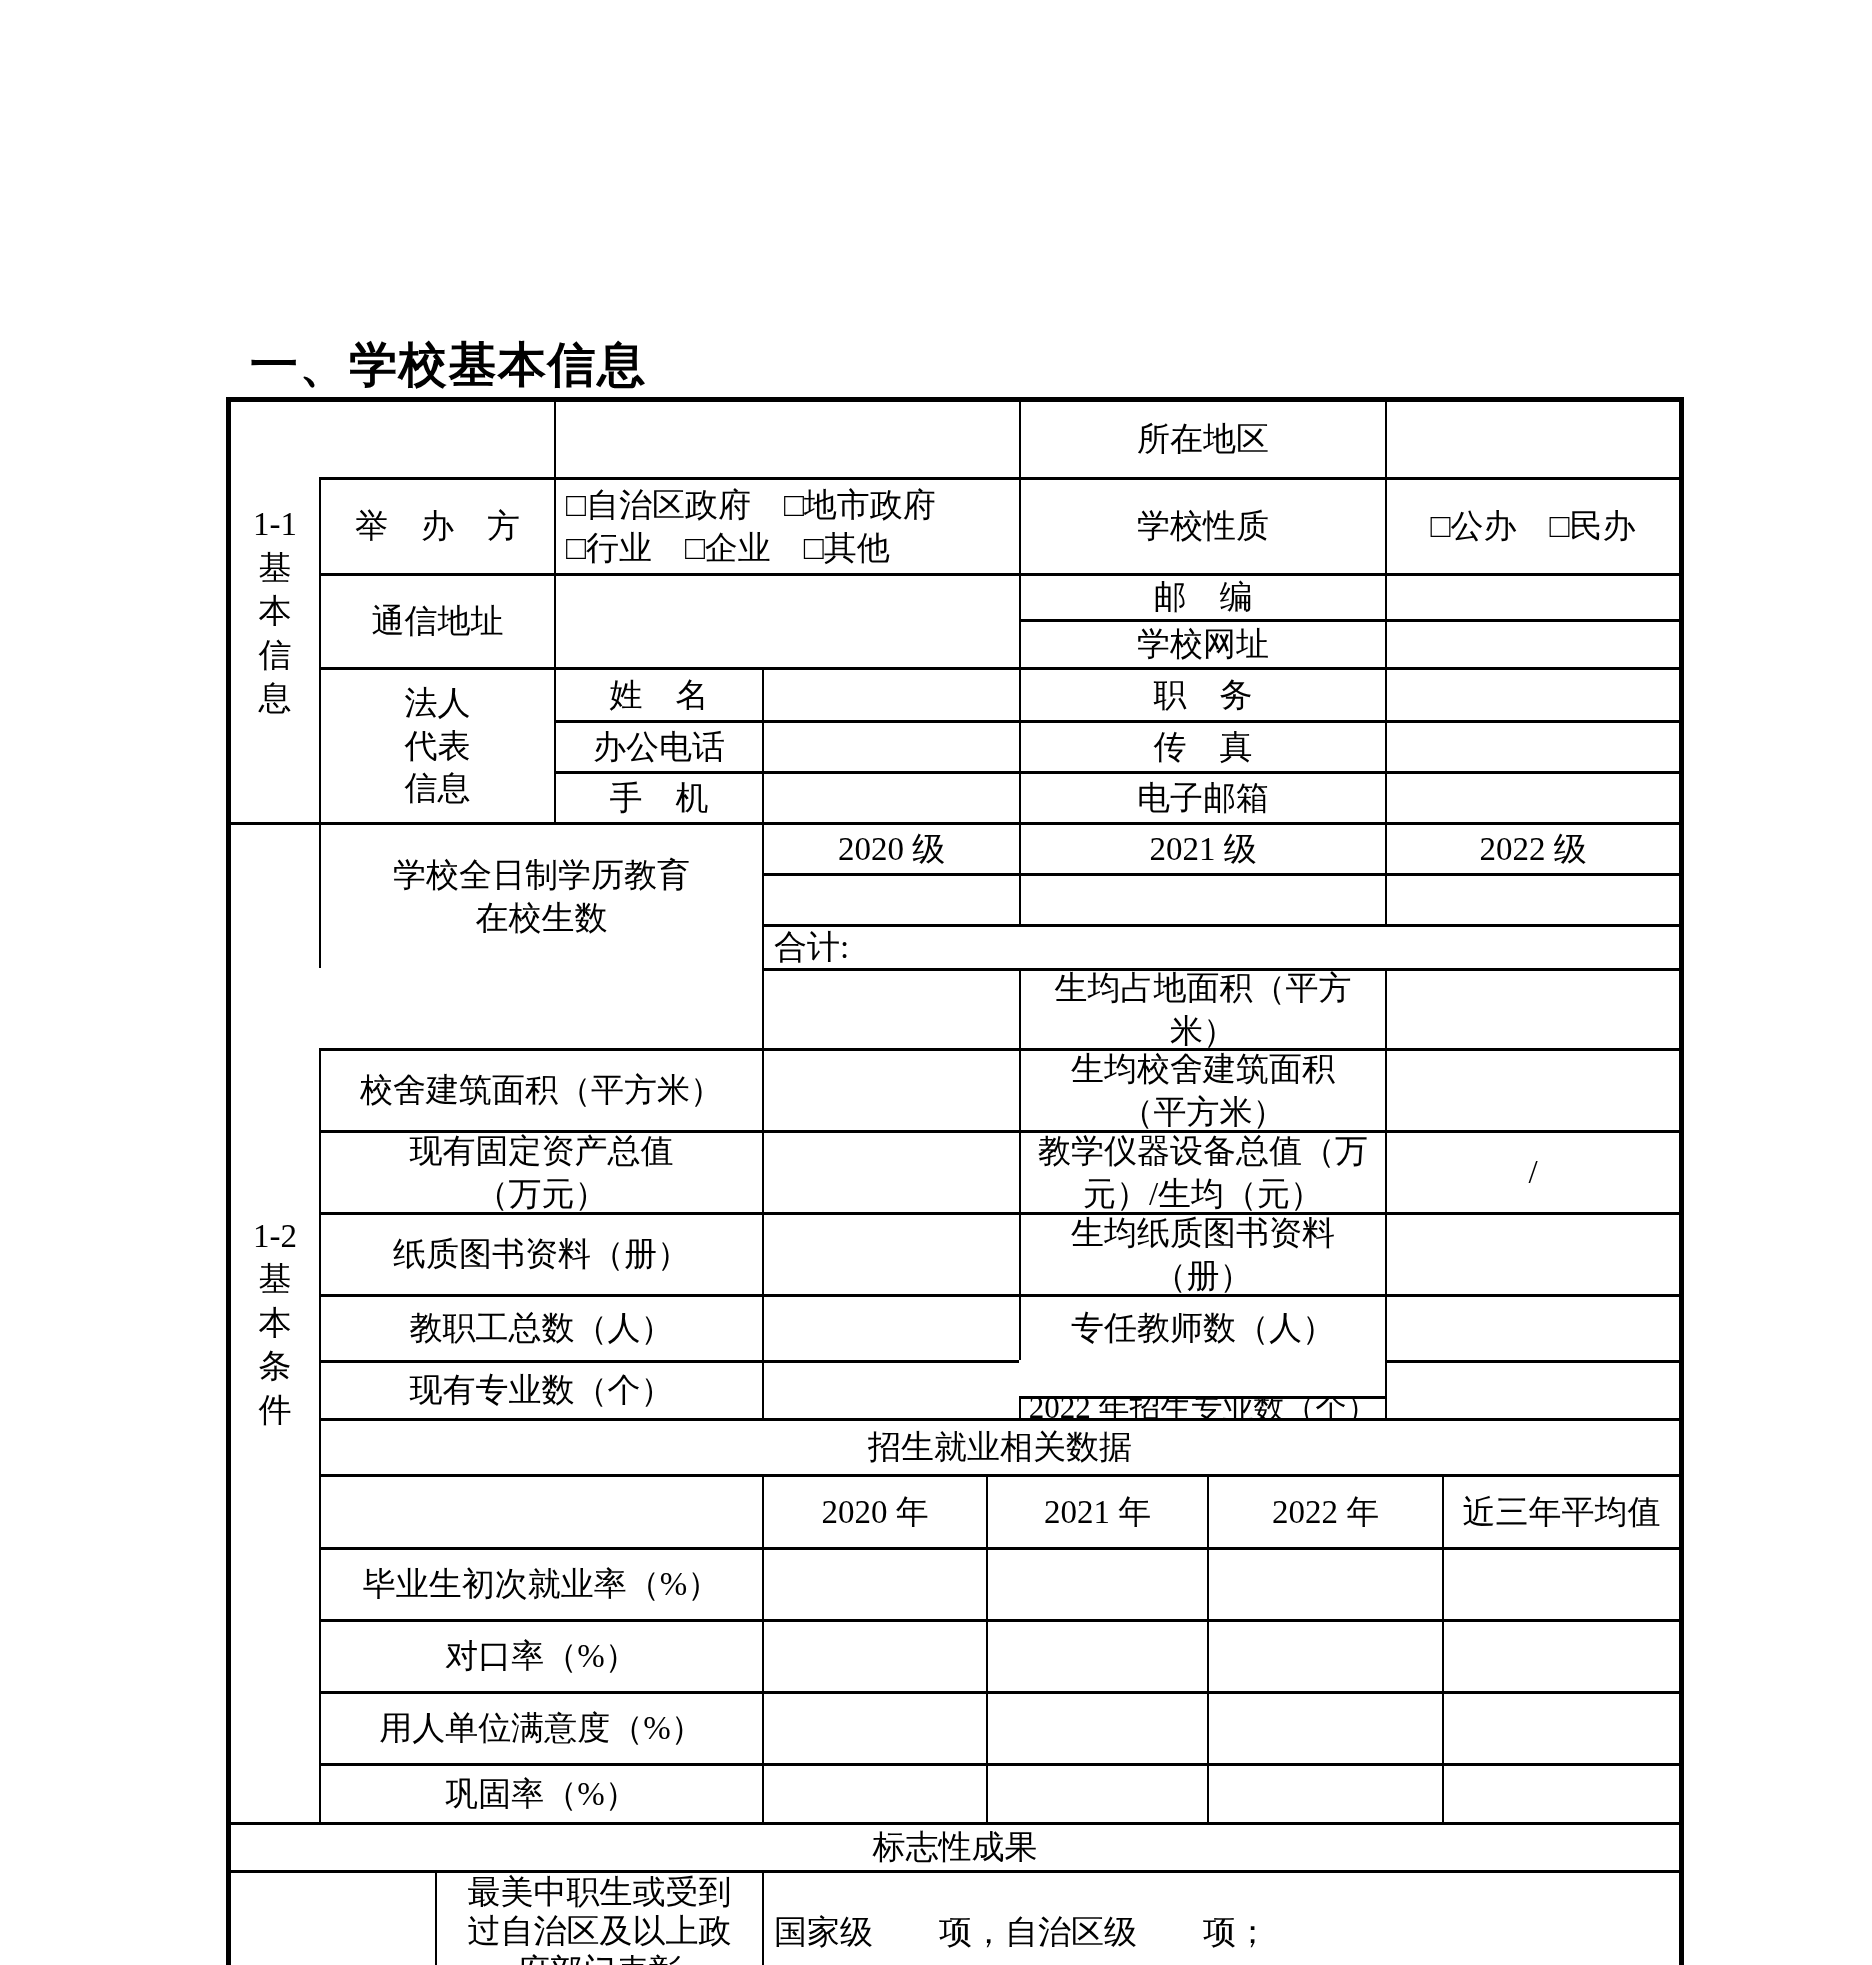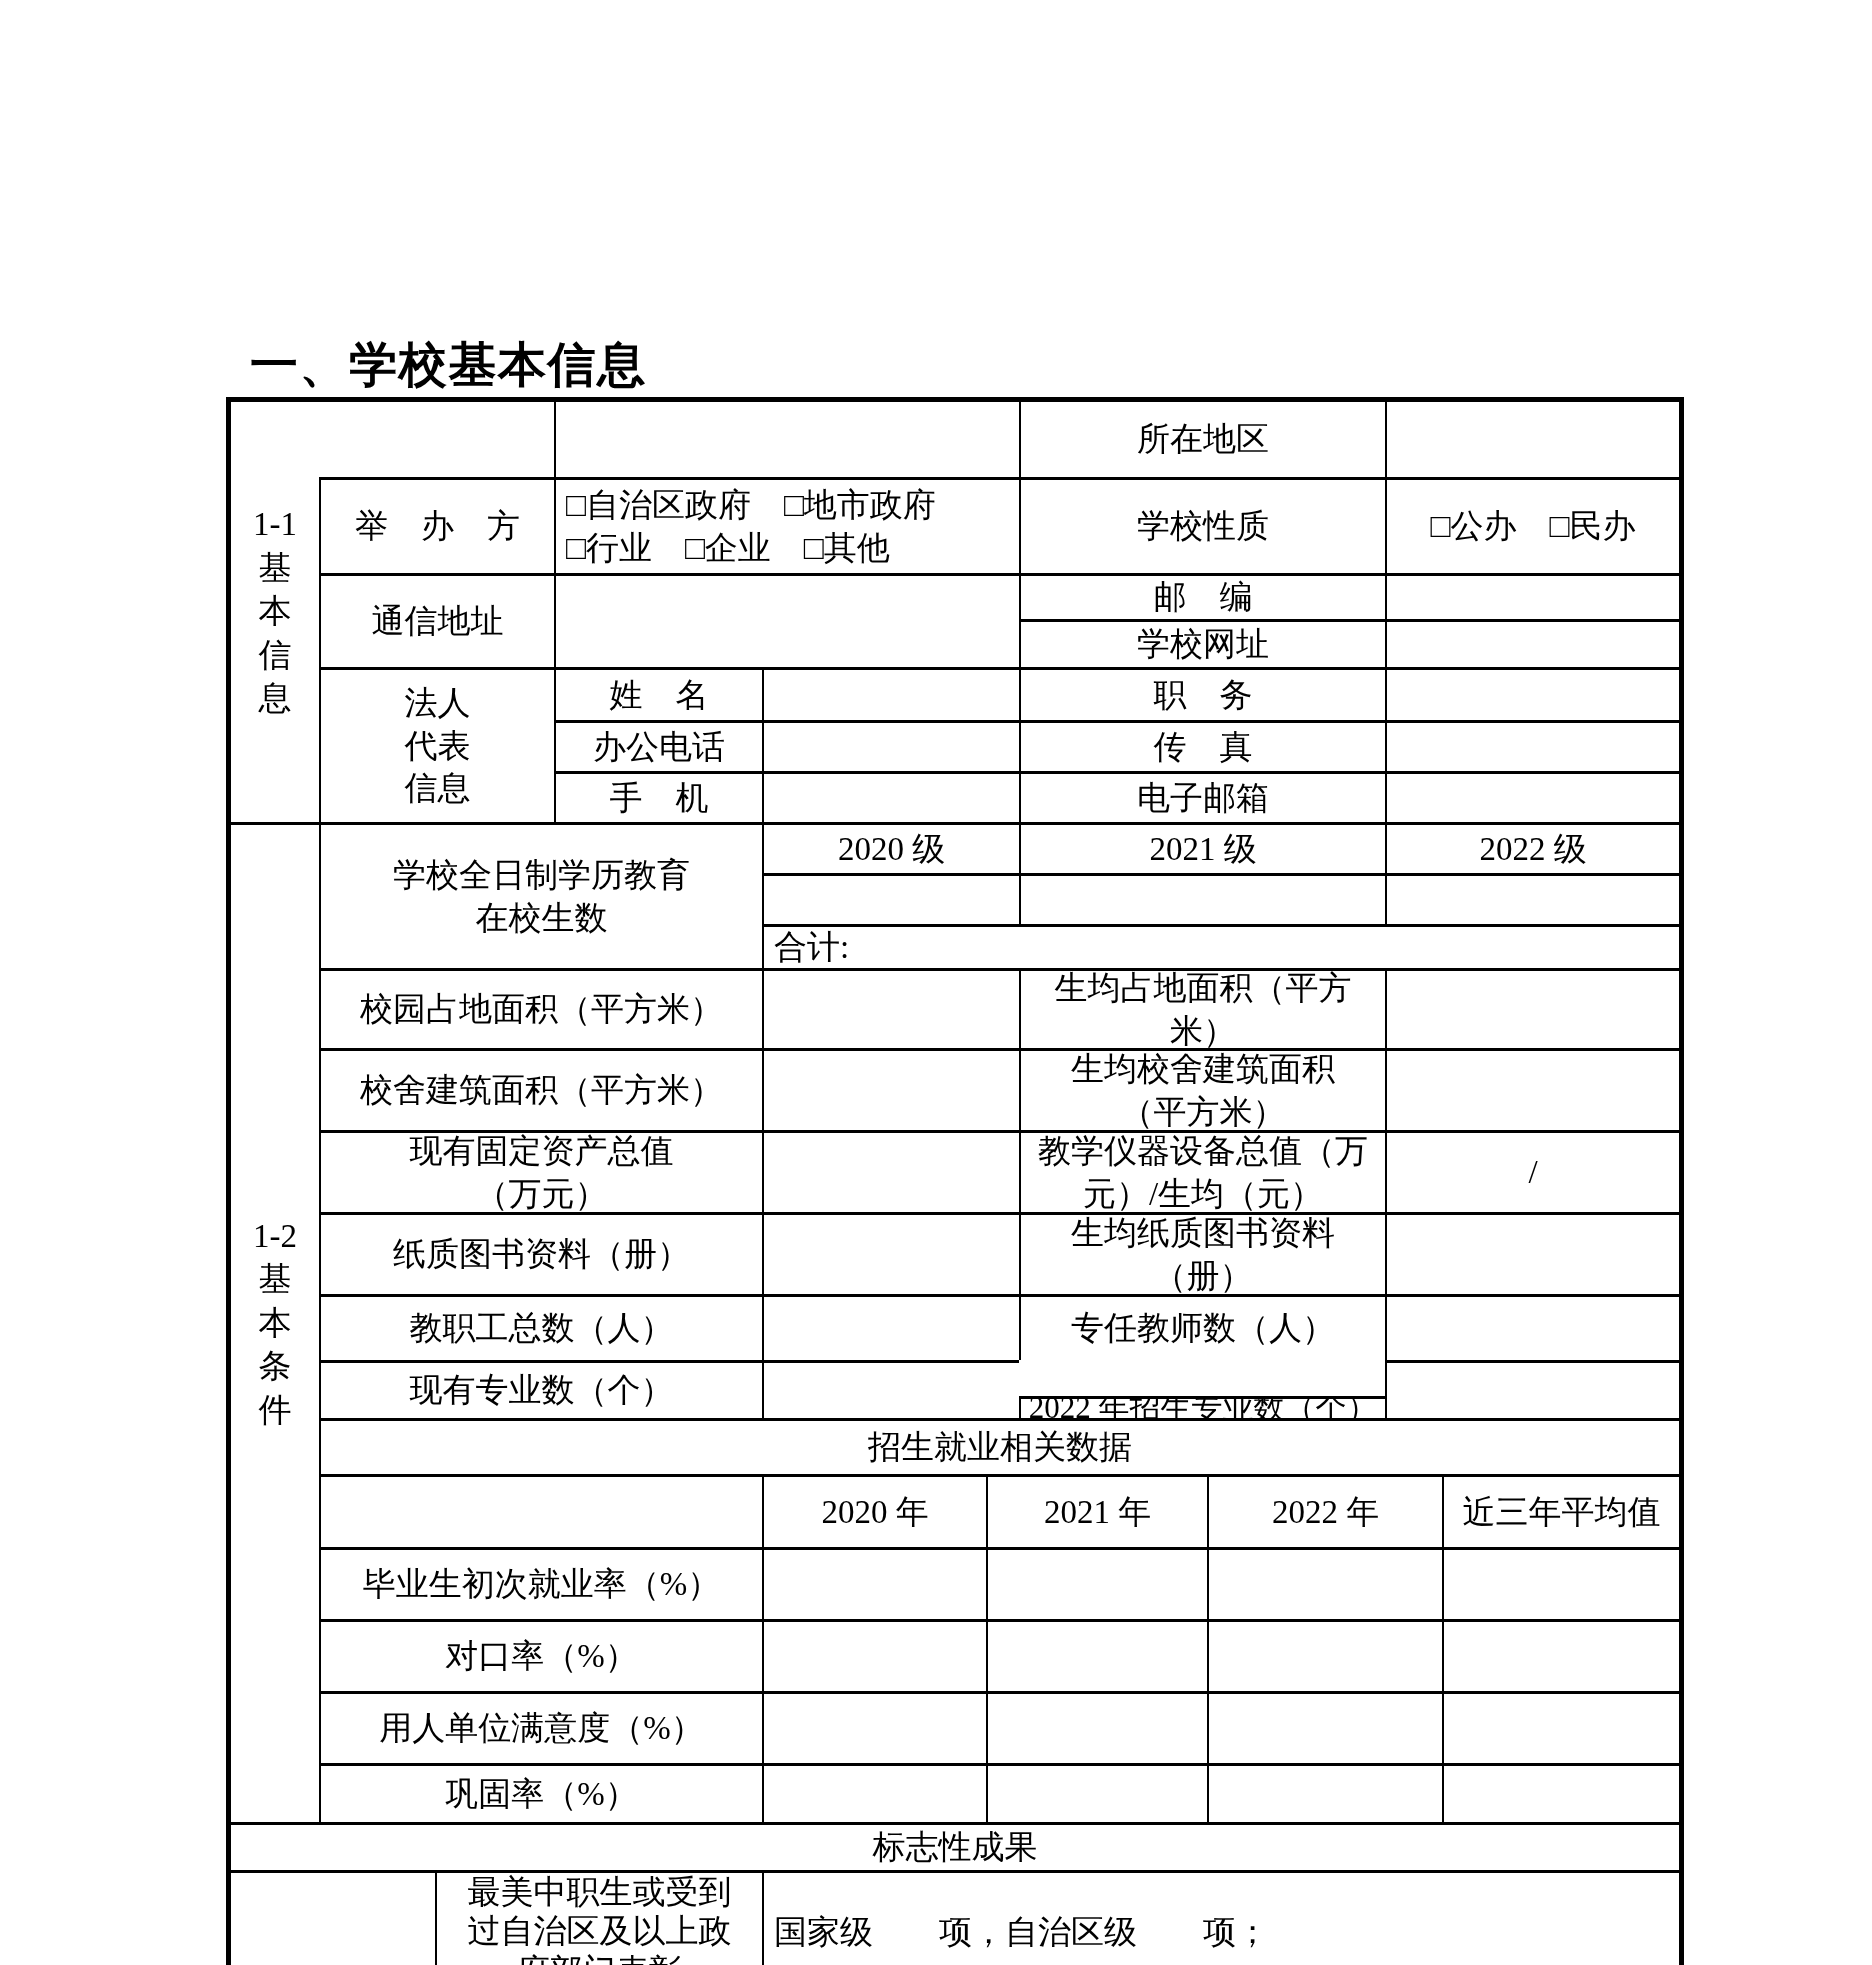--- a/index.html
+++ b/index.html
@@ -91,21 +91,20 @@
   <div class="c" style="grid-area:8/2/11/5">学校全日制学历教育
 在校生数</div>
   <div class="c" style="grid-area:8/5/9/7">2020 级</div>
   <div class="c" style="grid-area:8/7/9/9">2021 级</div>
   <div class="c" style="grid-area:8/9/9/11">2022 级</div>
   <div class="c" style="grid-area:9/5/10/7"></div>
   <div class="c" style="grid-area:9/7/10/9"></div>
   <div class="c" style="grid-area:9/9/10/11"></div>
   <div class="c left" style="grid-area:10/5/11/11">合计:</div>
 
-  <div class="c" style="grid-area:11/2/12/5">校园占地面积（平方米）</div>
   <div class="c" style="grid-area:11/5/12/7"></div>
   <div class="c" style="grid-area:11/7/12/9">生均占地面积（平方
 米）</div>
   <div class="c" style="grid-area:11/9/12/11"></div>
 
   <div class="c" style="grid-area:12/2/13/5">校舍建筑面积（平方米）</div>
   <div class="c" style="grid-area:12/5/13/7"></div>
   <div class="c" style="grid-area:12/7/13/9">生均校舍建筑面积
 （平方米）</div>
   <div class="c" style="grid-area:12/9/13/11"></div>

